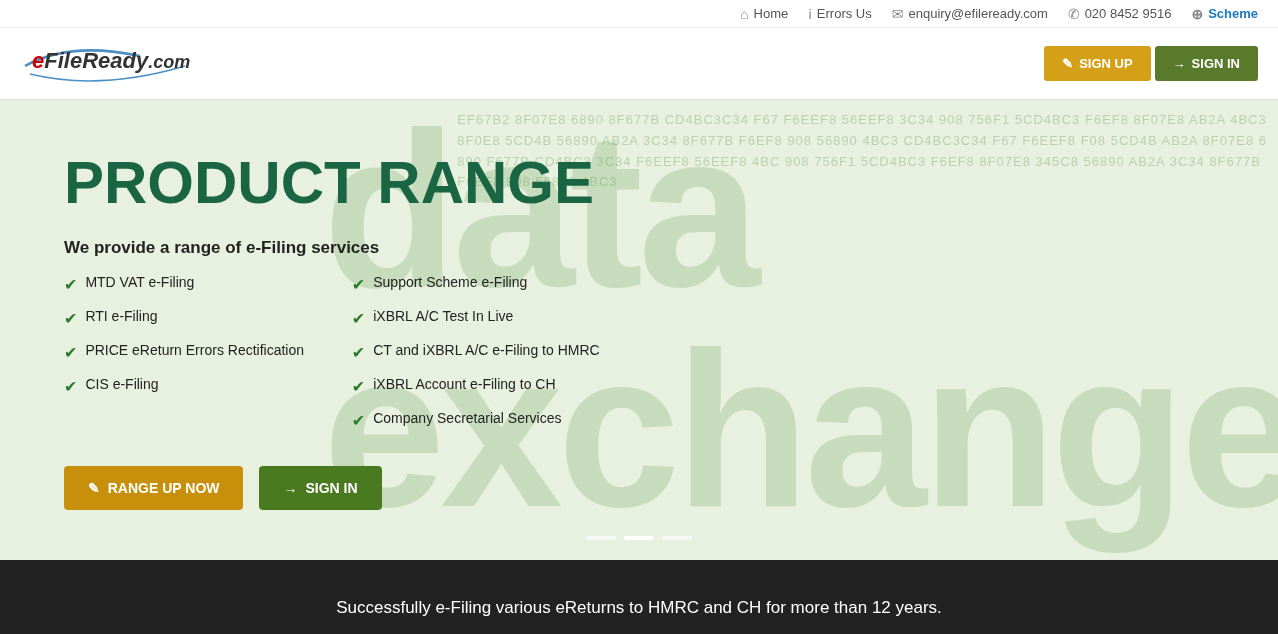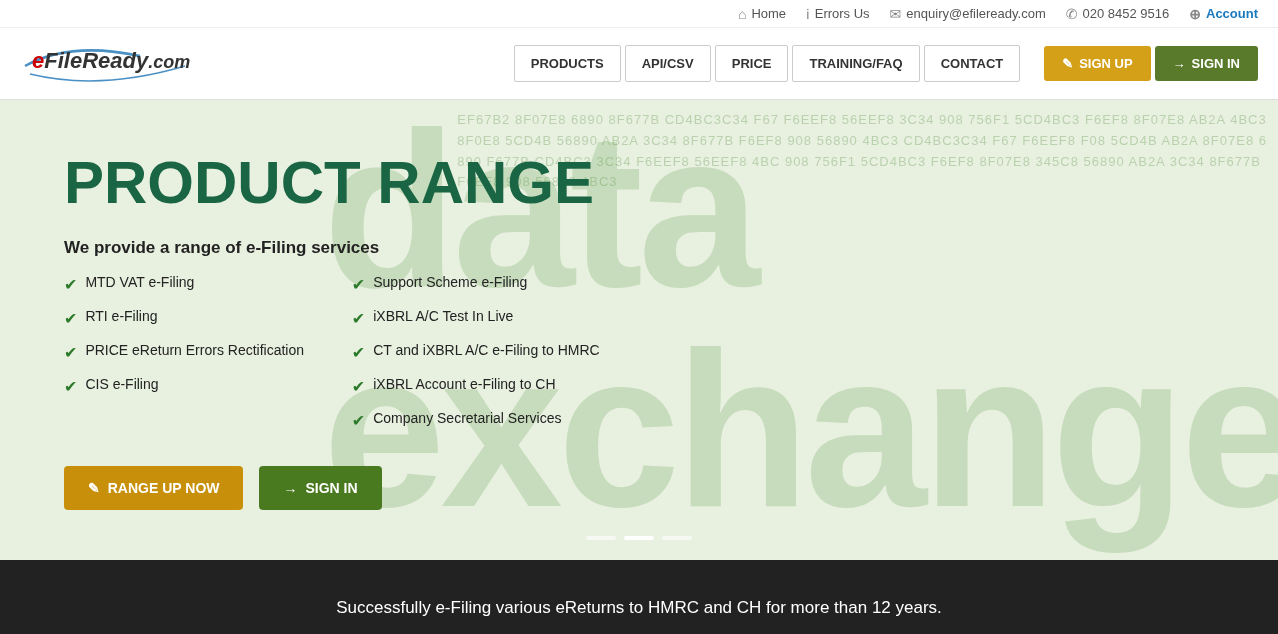--- a/index.html
+++ b/index.html
@@ -261,46 +261,39 @@
   <a class="top-bar-item">
     <span class="top-bar-icon">✉</span>
     <span>enquiry@efileready.com</span>
   </a>
   <a class="top-bar-item">
     <span class="top-bar-icon">✆</span>
     <span>020 8452 9516</span>
   </a>
   <a class="top-bar-item support">
     <span class="top-bar-icon">⊕</span>
-    <span>Account</span>
+    <span>Scheme</span>
   </a>
 </div>
 
 <div class="nav-bar">
   <div class="logo-area">
     <div class="logo-img">
       <svg width="170" height="55" viewBox="0 0 170 55">
 
         <path d="M5,30 Q50,5 120,20" stroke="#4a90c4" stroke-width="2.5" fill="none"></path>
         <path d="M10,38 Q80,55 165,30" stroke="#4a90c4" stroke-width="1.5" fill="none"></path>
 
         <text x="12" y="32" font-family="Arial" font-size="22" font-weight="bold" font-style="italic">
           <tspan fill="#cc0000">e</tspan><tspan fill="#333333">FileReady</tspan><tspan fill="#333333" font-size="18">.com</tspan>
         </text>
       </svg>
     </div>
   </div>
 
-  <nav class="nav-links">
-    <a class="nav-link">PRODUCTS</a>
-    <a class="nav-link">API/CSV</a>
-    <a class="nav-link">PRICE</a>
-    <a class="nav-link">TRAINING/FAQ</a>
-    <a class="nav-link">CONTACT</a>
-  </nav>
 
   <div class="nav-buttons">
     <button class="btn-signup">
       <span>✎</span>
       <span>SIGN UP</span>
     </button>
     <button class="btn-signin">
       <span>→</span>
       <span>SIGN IN</span>
     </button>

